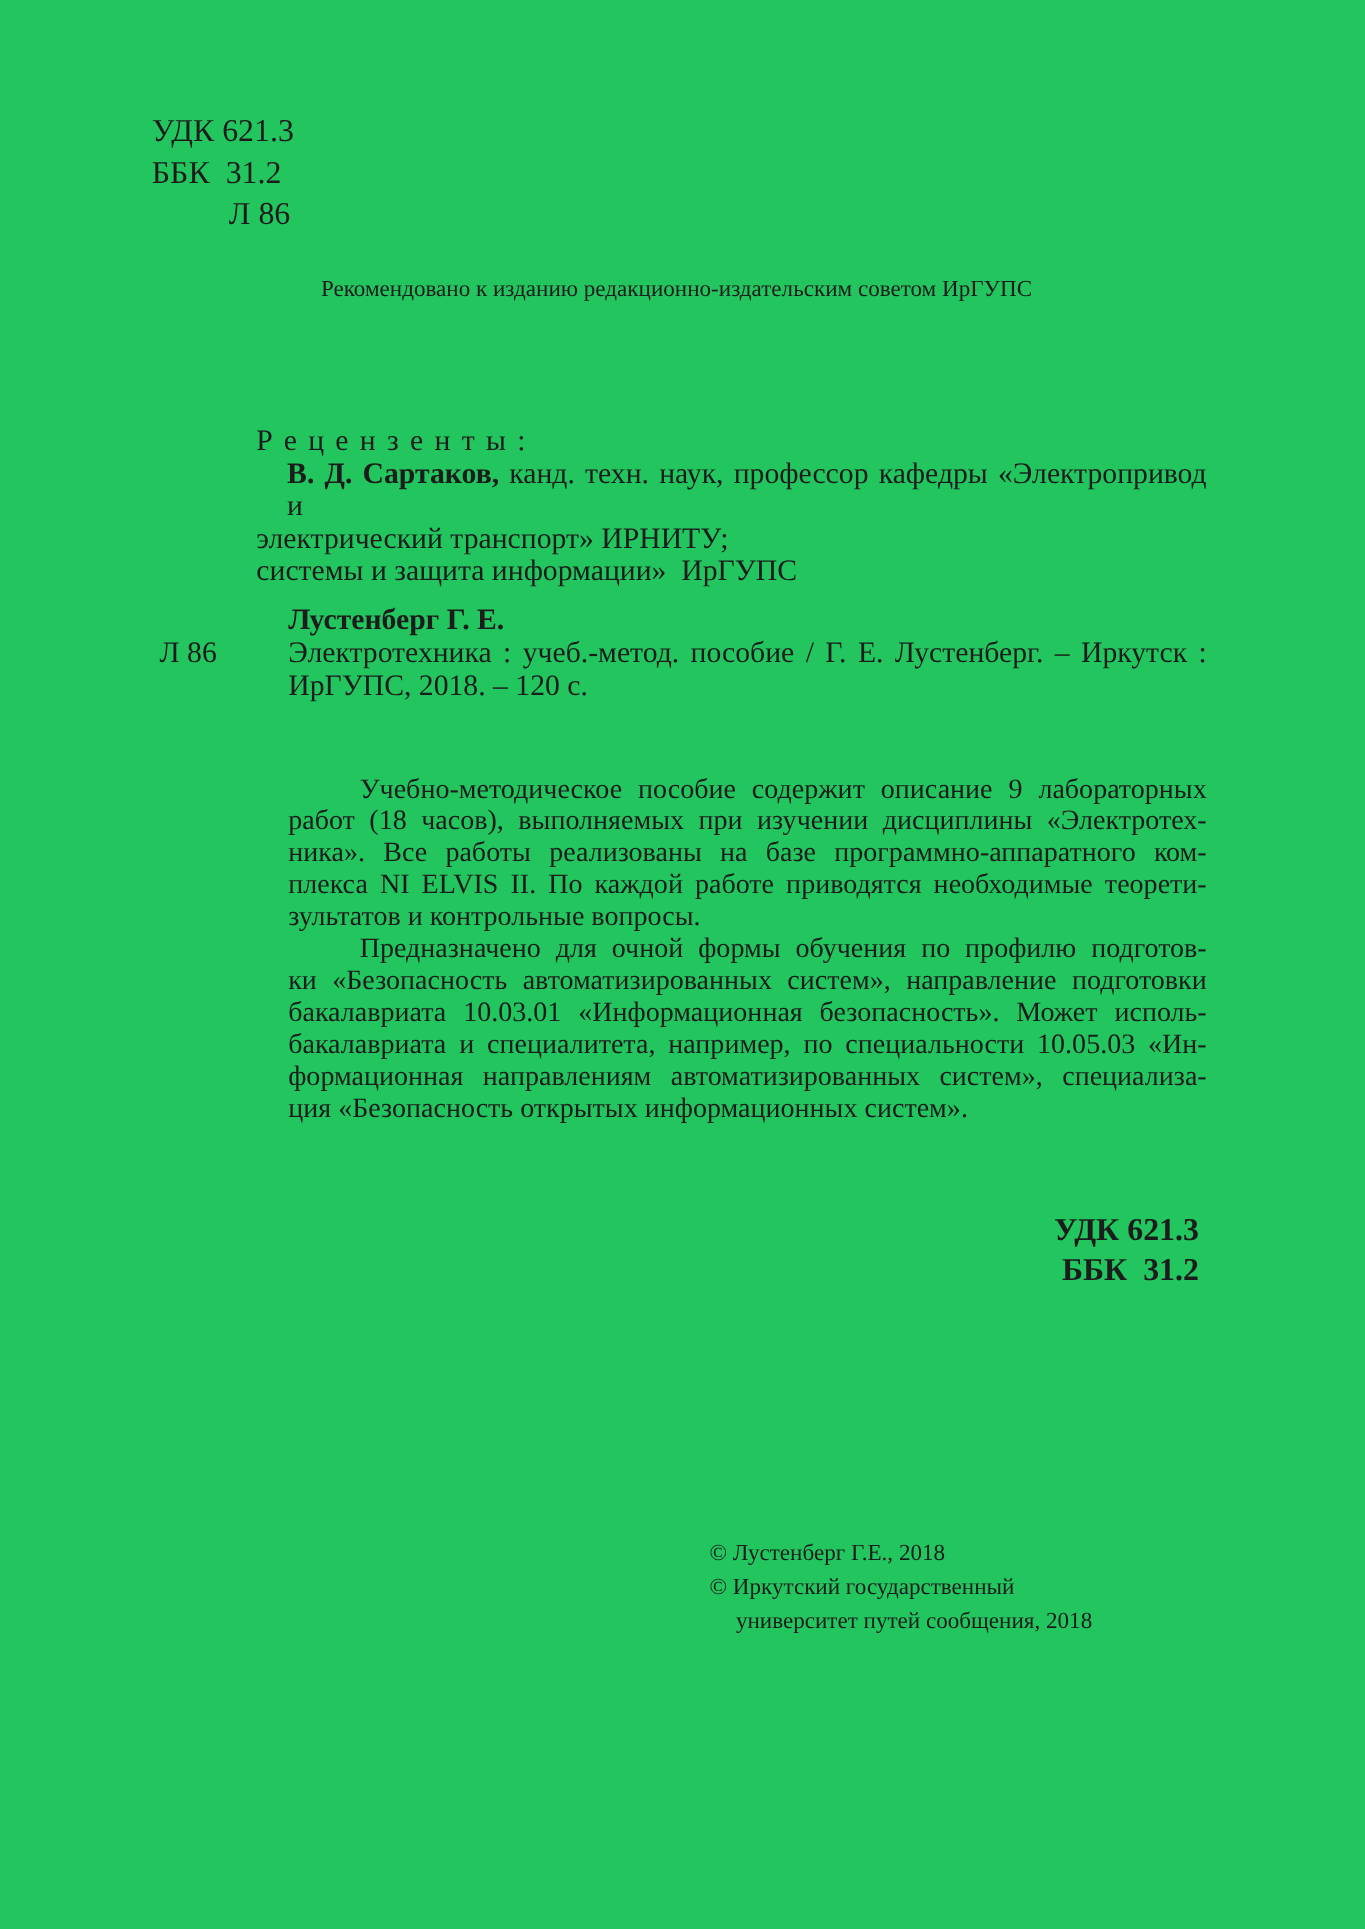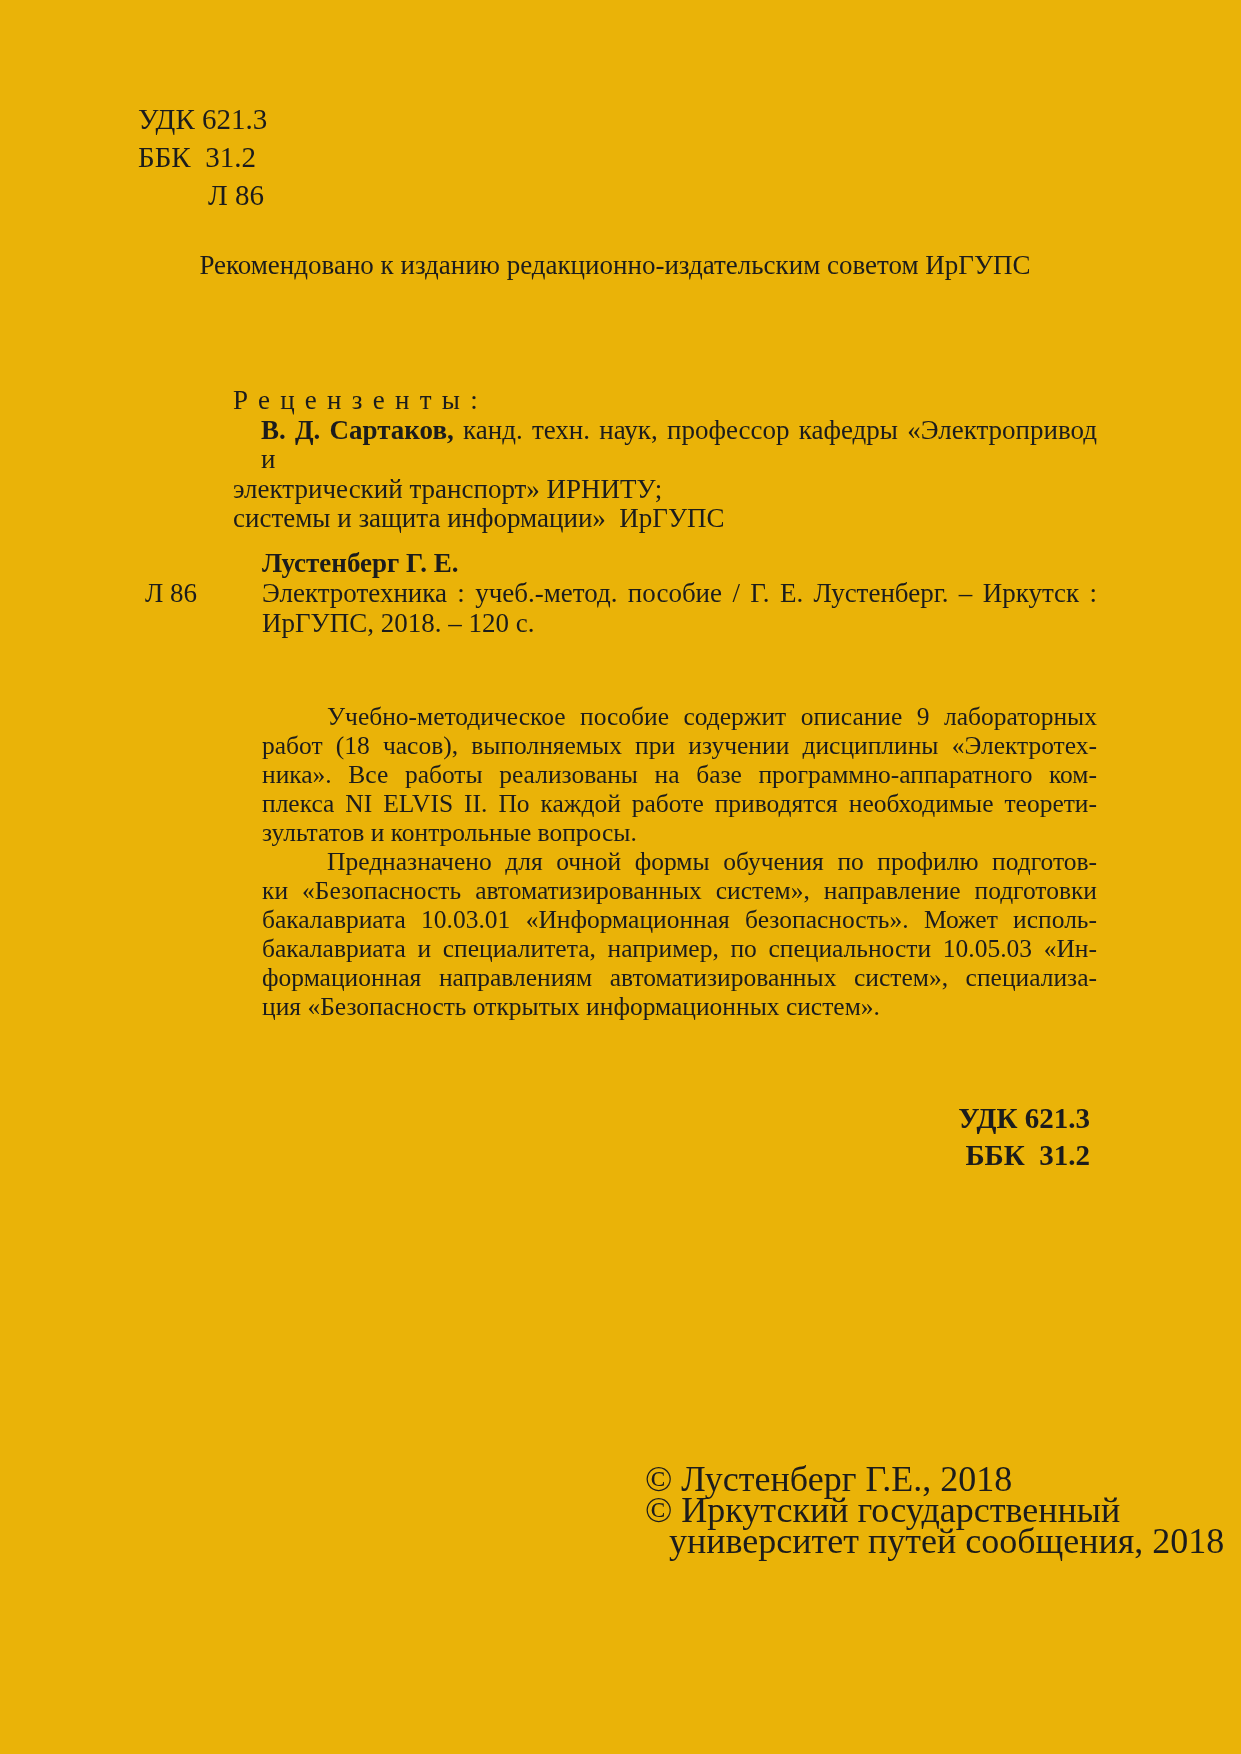--- a/index.html
+++ b/index.html
@@ -1,48 +1,48 @@
 <!DOCTYPE html>
 <html><head>
 <meta charset="utf-8">
 <style>
   html,body{margin:0;padding:0;background:#e8e8e8;}
   .page{
     position:relative;
     width:1241px;height:1754px;
-    background:#eab308;
+    background:#22c55e;
     color:#1c1c1c;
     font-family:"Liberation Serif","DejaVu Serif",serif;
     margin:0 auto;
     overflow:hidden;
   }
   .abs{position:absolute;}
   .pre{white-space:pre;}
   
   .codes-top{left:138px;top:100px;font-size:29px;line-height:38px;}
   .codes-top .indent{padding-left:70px;}
   
-  .recommend{left:133px;top:250px;width:964px;text-align:center;font-size:27px;}
+  .recommend{left:133px;top:250px;width:964px;text-align:center;font-size:21px;}
   
   .reviewers{left:233px;top:386px;width:864px;font-size:27px;line-height:29.5px;}
   .reviewers .head{letter-spacing:0.38em;}
   .jl{text-align:justify;text-align-last:justify;}
   .fi{padding-left:28px;}
   b{font-weight:bold;text-align:center;}
   
   .cat-label{left:145px;top:578px;font-size:27px;}
   .catalog{left:262px;top:548px;width:835px;font-size:27px;line-height:30px;}
   
   .annotation{left:262px;top:702px;width:835px;font-size:25.5px;line-height:29px;}
   .annotation .pind{padding-left:65px;}
   .annotation .last{text-align:justify;text-align-last:auto;}
   
   .codes-right{left:133px;top:1100px;width:957px;text-align:right;font-weight:bold;font-size:29px;line-height:37px;}
   
-  .copyright{left:645px;top:1464px;font-size:36px;line-height:31px;}
+  .copyright{left:645px;top:1396px;font-size:21px;line-height:31px;}
   .copyright .indent{margin-left:24px;}
 </style>
 </head>
 <body>
 
 <div class="page">
 
   <div class="abs codes-top">
     <div class="pre">УДК 621.3</div>
     <div class="pre">ББК  31.2</div>

